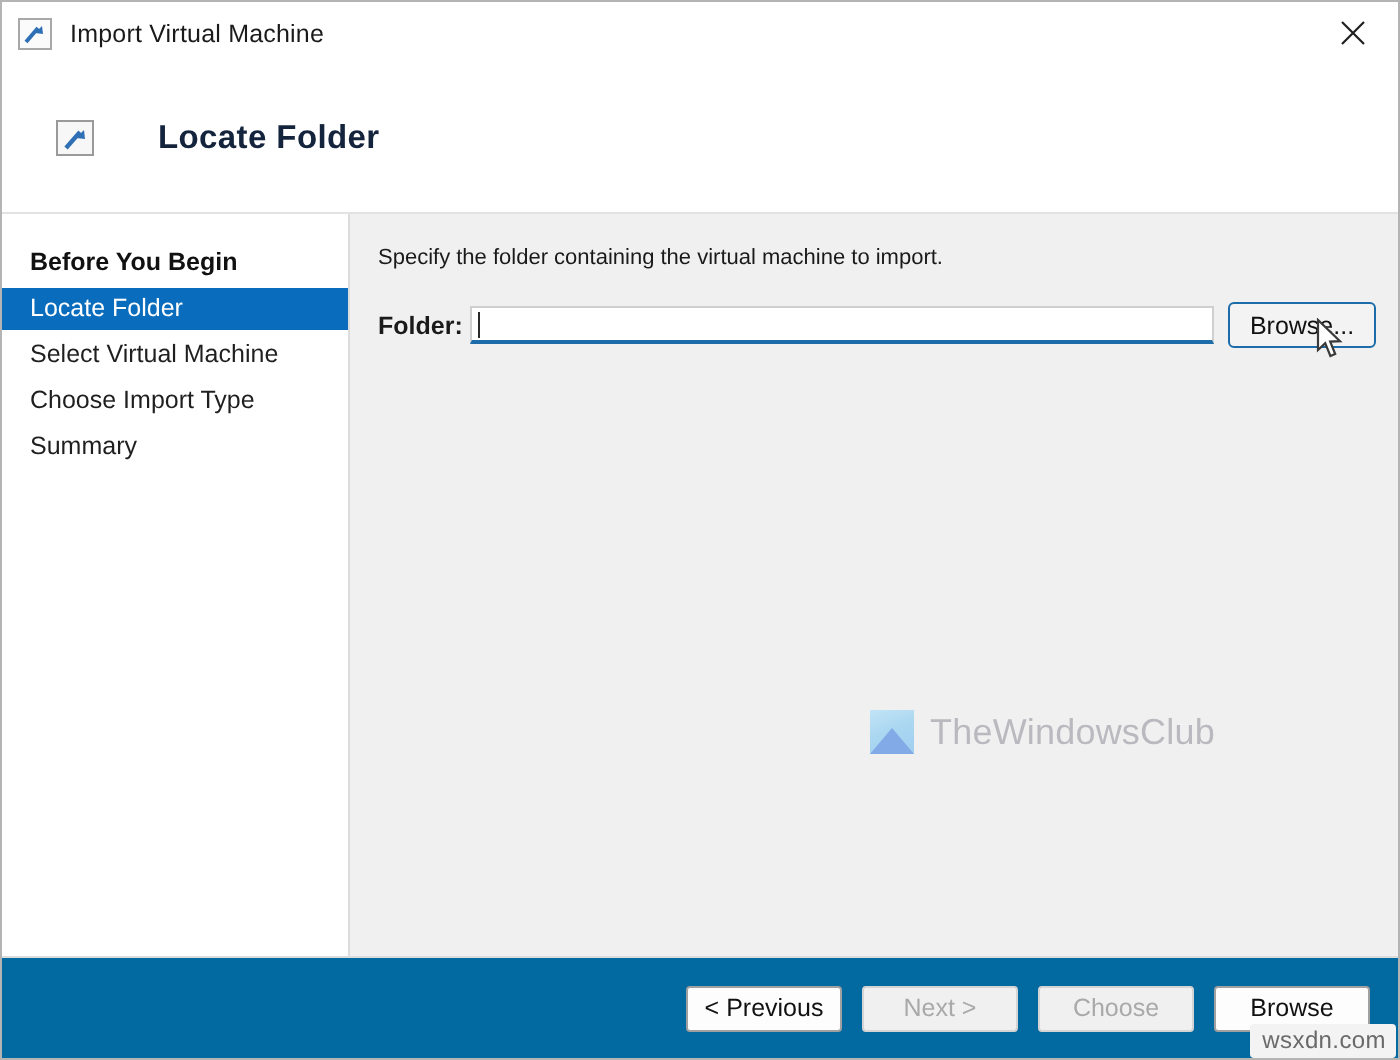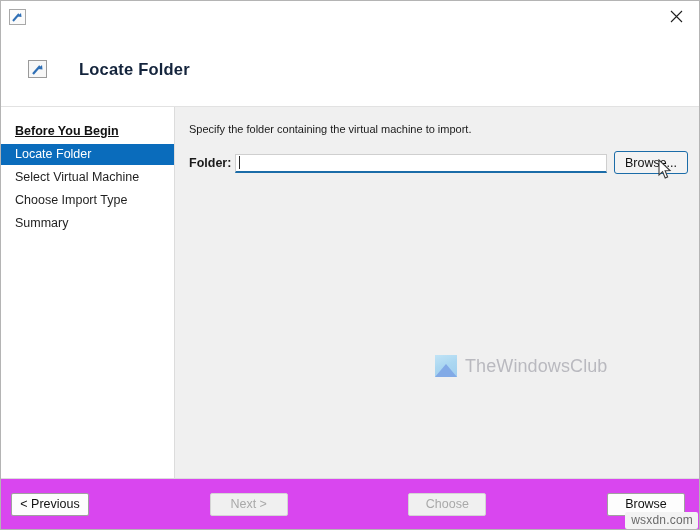--- a/index.html
+++ b/index.html
@@ -122,21 +122,20 @@
     padding-left: 14px;
     font-size: 12.5px;
     color: #1f1f1f;
     margin-bottom: 2px;
     white-space: nowrap;
     cursor: default;
   }
   .nav-item.done {
     font-weight: bold;
     color: #111111;
-    text-decoration: underline;
   }
   .nav-item.current {
     background: #0a6cbc;
     color: #ffffff;
     font-weight: normal;
   }
 
   
   .main {
     flex: 1 1 auto;
@@ -246,25 +245,25 @@
     margin-left: 8px;
     font-size: 18px;
     color: #b7b7bd;
     letter-spacing: 0.1px;
   }
 
   
   .footer {
     height: 51px;
     min-height: 51px;
-    background: #d946ef;
+    background: #0369a1;
     border-top: 1px solid #dcdcdc;
     display: flex;
     align-items: center;
-    justify-content: space-between;
+    justify-content: flex-end;
     padding-right: 14px;
     box-sizing: border-box;
     position: relative;
   }
   .wizard-btn {
     width: 78px;
     height: 23px;
     margin-left: 10px;
     box-sizing: border-box;
     background: #fdfdfd;
@@ -299,20 +298,21 @@
 
 <div class="window">
 
   <div class="titlebar">
     <div class="titlebar-icon">
       <svg width="11" height="11" viewBox="0 0 11 11">
         <path d="M1 9 L7 2" stroke="#2f6fb5" stroke-width="2" fill="none"></path>
         <path d="M9 1 L9.5 5 L5.5 4.5 Z" fill="#2f6fb5"></path>
       </svg>
     </div>
+    <div class="titlebar-text">Import Virtual Machine</div>
     <div class="titlebar-close">
       <svg width="13" height="13" viewBox="0 0 13 13">
         <path d="M1 1 L12 12 M12 1 L1 12" stroke="#202020" stroke-width="1.1" fill="none"></path>
       </svg>
     </div>
   </div>
 
   <div class="header">
     <div class="header-icon">
       <svg width="12" height="12" viewBox="0 0 12 12">

